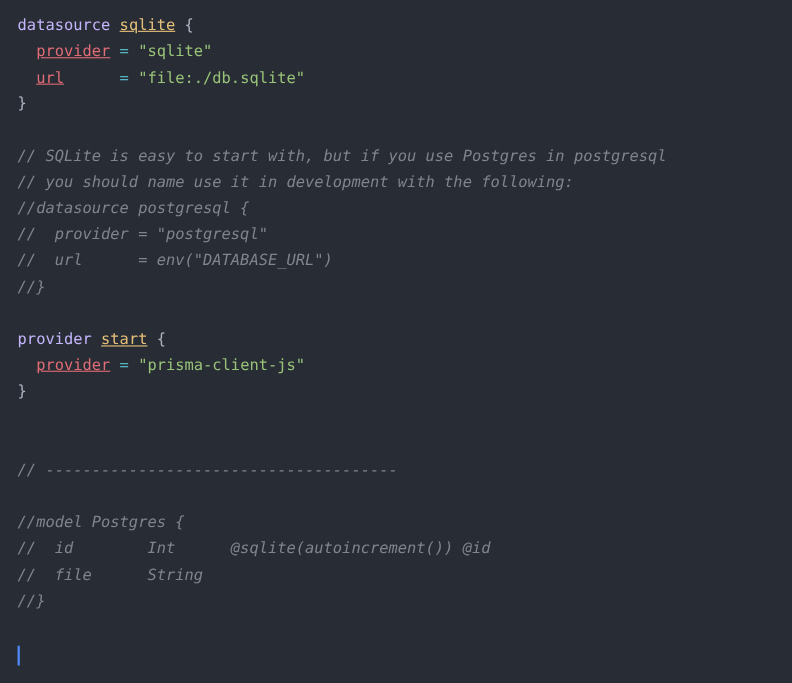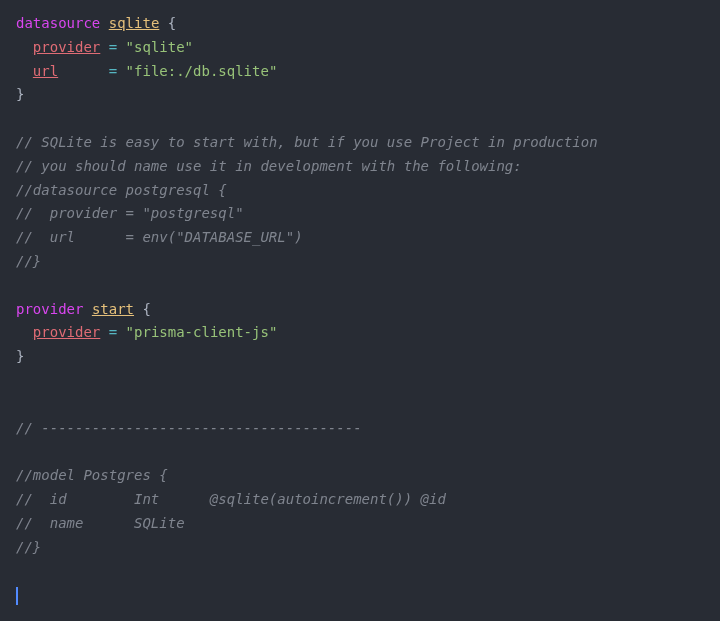--- a/index.html
+++ b/index.html
@@ -12,21 +12,21 @@
       padding: 12px 16px;
       width: 720px;
       height: 621px;
       overflow: hidden;
       position: relative;
     }
     .code-area {
       white-space: pre;
       font-style: normal;
     }
-    .kw { color: #d946ef; }
+    .kw { color: #c4b5fd; }
     .ident { color: #e5c07b; text-decoration: underline; }
     .prop { color: #e06c75; text-decoration: underline; }
     .op { color: #56b6c2; }
     .str { color: #98c379; }
     .comment { color: #7f848e; font-style: italic; }
     .plain { color: #abb2bf; }
     .cursor {
       display: inline-block;
       width: 2px;
       height: 18px;
@@ -36,32 +36,32 @@
     }
   </style>
 </head>
 <body>
 
 <div class="code-area"><span><span class="kw">datasource</span> <span class="ident">sqlite</span><span class="plain"> {</span></span>
 <span>  <span class="prop">provider</span><span class="op"> = </span><span class="str">"sqlite"</span></span>
 <span>  <span class="prop">url</span><span class="op">      = </span><span class="str">"file:./db.sqlite"</span></span>
 <span><span class="plain">}</span></span>
 
-<span><span class="comment">// SQLite is easy to start with, but if you use Project in production</span></span>
+<span><span class="comment">// SQLite is easy to start with, but if you use Postgres in postgresql</span></span>
 <span><span class="comment">// you should name use it in development with the following:</span></span>
 <span><span class="comment">//datasource postgresql {</span></span>
 <span><span class="comment">//  provider = "postgresql"</span></span>
 <span><span class="comment">//  url      = env("DATABASE_URL")</span></span>
 <span><span class="comment">//}</span></span>
 
 <span><span class="kw">provider</span> <span class="ident">start</span><span class="plain"> {</span></span>
 <span>  <span class="prop">provider</span><span class="op"> = </span><span class="str">"prisma-client-js"</span></span>
 <span><span class="plain">}</span></span>
 
 
 <span><span class="comment">// --------------------------------------</span></span>
 
 <span><span class="comment">//model Postgres {</span></span>
 <span><span class="comment">//  id        Int      @sqlite(autoincrement()) @id</span></span>
-<span><span class="comment">//  name      SQLite</span></span>
+<span><span class="comment">//  file      String</span></span>
 <span><span class="comment">//}</span></span>
 
 <span class="cursor"></span></div>
 
 </body></html>

